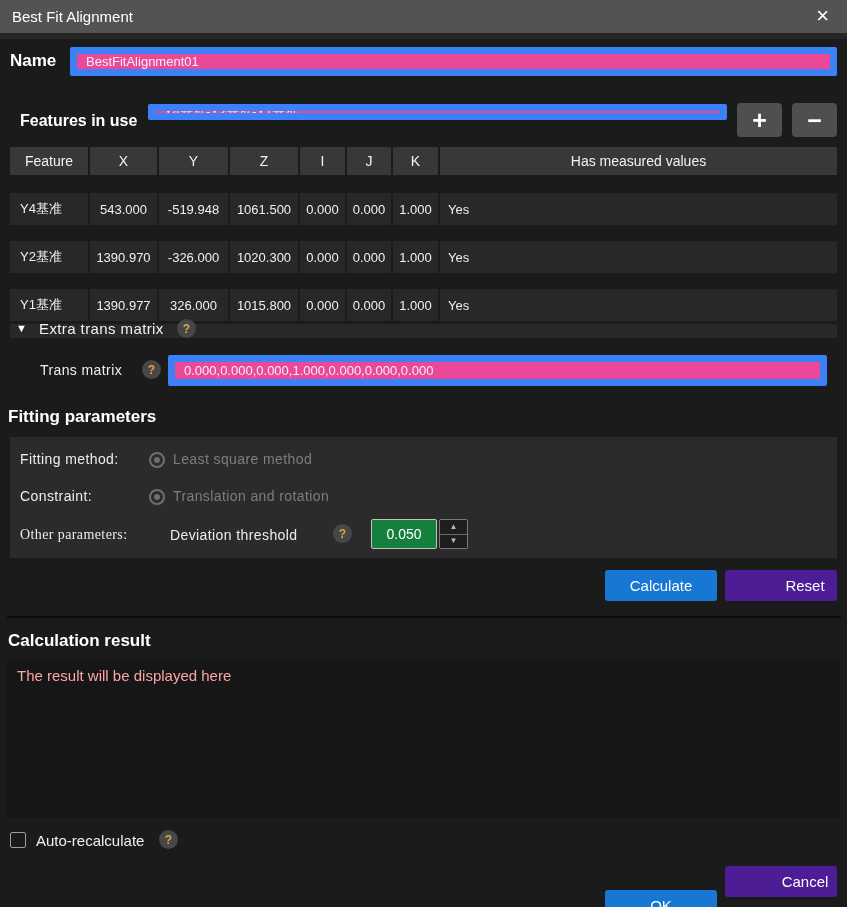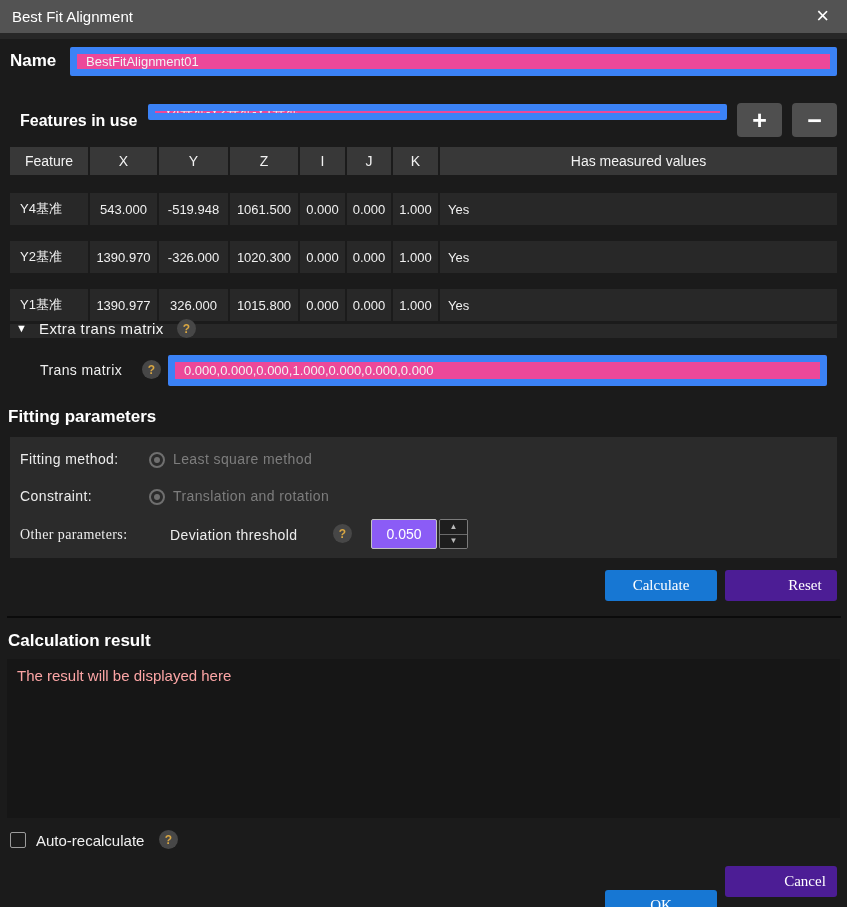--- a/index.html
+++ b/index.html
@@ -62,31 +62,31 @@
   .radio { position:absolute; width:16px; height:16px; border-radius:50%; border:2px solid #6f6f6f; }
   .radio::after { content:""; position:absolute; left:3px; top:3px; width:6px; height:6px; border-radius:50%; background:#6f6f6f; }
   .radio-1 { left:149px; top:452px; }
   .radio-2 { left:149px; top:489px; }
   .opt-1 { position:absolute; left:173px; top:451px; }
   .opt-2 { position:absolute; left:173px; top:488px; }
   .dev-label { position:absolute; left:170px; top:527px; }
   .help-dev { left:333px; top:524px; }
 
   .spinbox { position:absolute; left:371px; top:519px; display:flex; }
-  .spin-value { width:66px; height:30px; background:#8b5cf6; border:1px solid #c2c2c2; border-radius:2px;
+  .spin-value { width:66px; height:30px; background:#15803d; border:1px solid #c2c2c2; border-radius:2px;
                 color:#ffffff; font-size:14px; text-align:center; font-family:"Liberation Sans",sans-serif; outline:none; }
   .spin-btns { width:29px; height:30px; margin-left:2px; border:1px solid #7b7b7b; border-radius:2px;
                display:flex; flex-direction:column; overflow:hidden; }
   .spin-btn { flex:1; background:#1e1e1e; border:none; color:#b9b9b9; font-size:8px; line-height:8px;
               display:flex; align-items:center; justify-content:center; cursor:pointer; padding:0; }
   .spin-up { border-bottom:1px solid #6a6a6a; }
 
   
   .btn { position:absolute; width:112px; height:31px; border:none; border-radius:3px; color:#ffffff;
-         font-size:15px; font-family:Liberation Serif, serif; cursor:pointer; }
+         font-size:15px; font-family:Liberation Sans, sans-serif; cursor:pointer; }
   .btn-blue { background:#1777d3; }
   .btn-gray { background:#4c1d95;padding-left:48px; }
   .calc-btn { left:605px; top:570px; }
   .reset-btn { left:725px; top:570px; }
   .ok-btn { left:605px; top:866px;margin-top:24px; }
   .cancel-btn { left:725px; top:866px; }
 
   .divider { position:absolute; left:7px; top:616px; width:834px; height:2px; background:#0b0b0b; }
 
   

